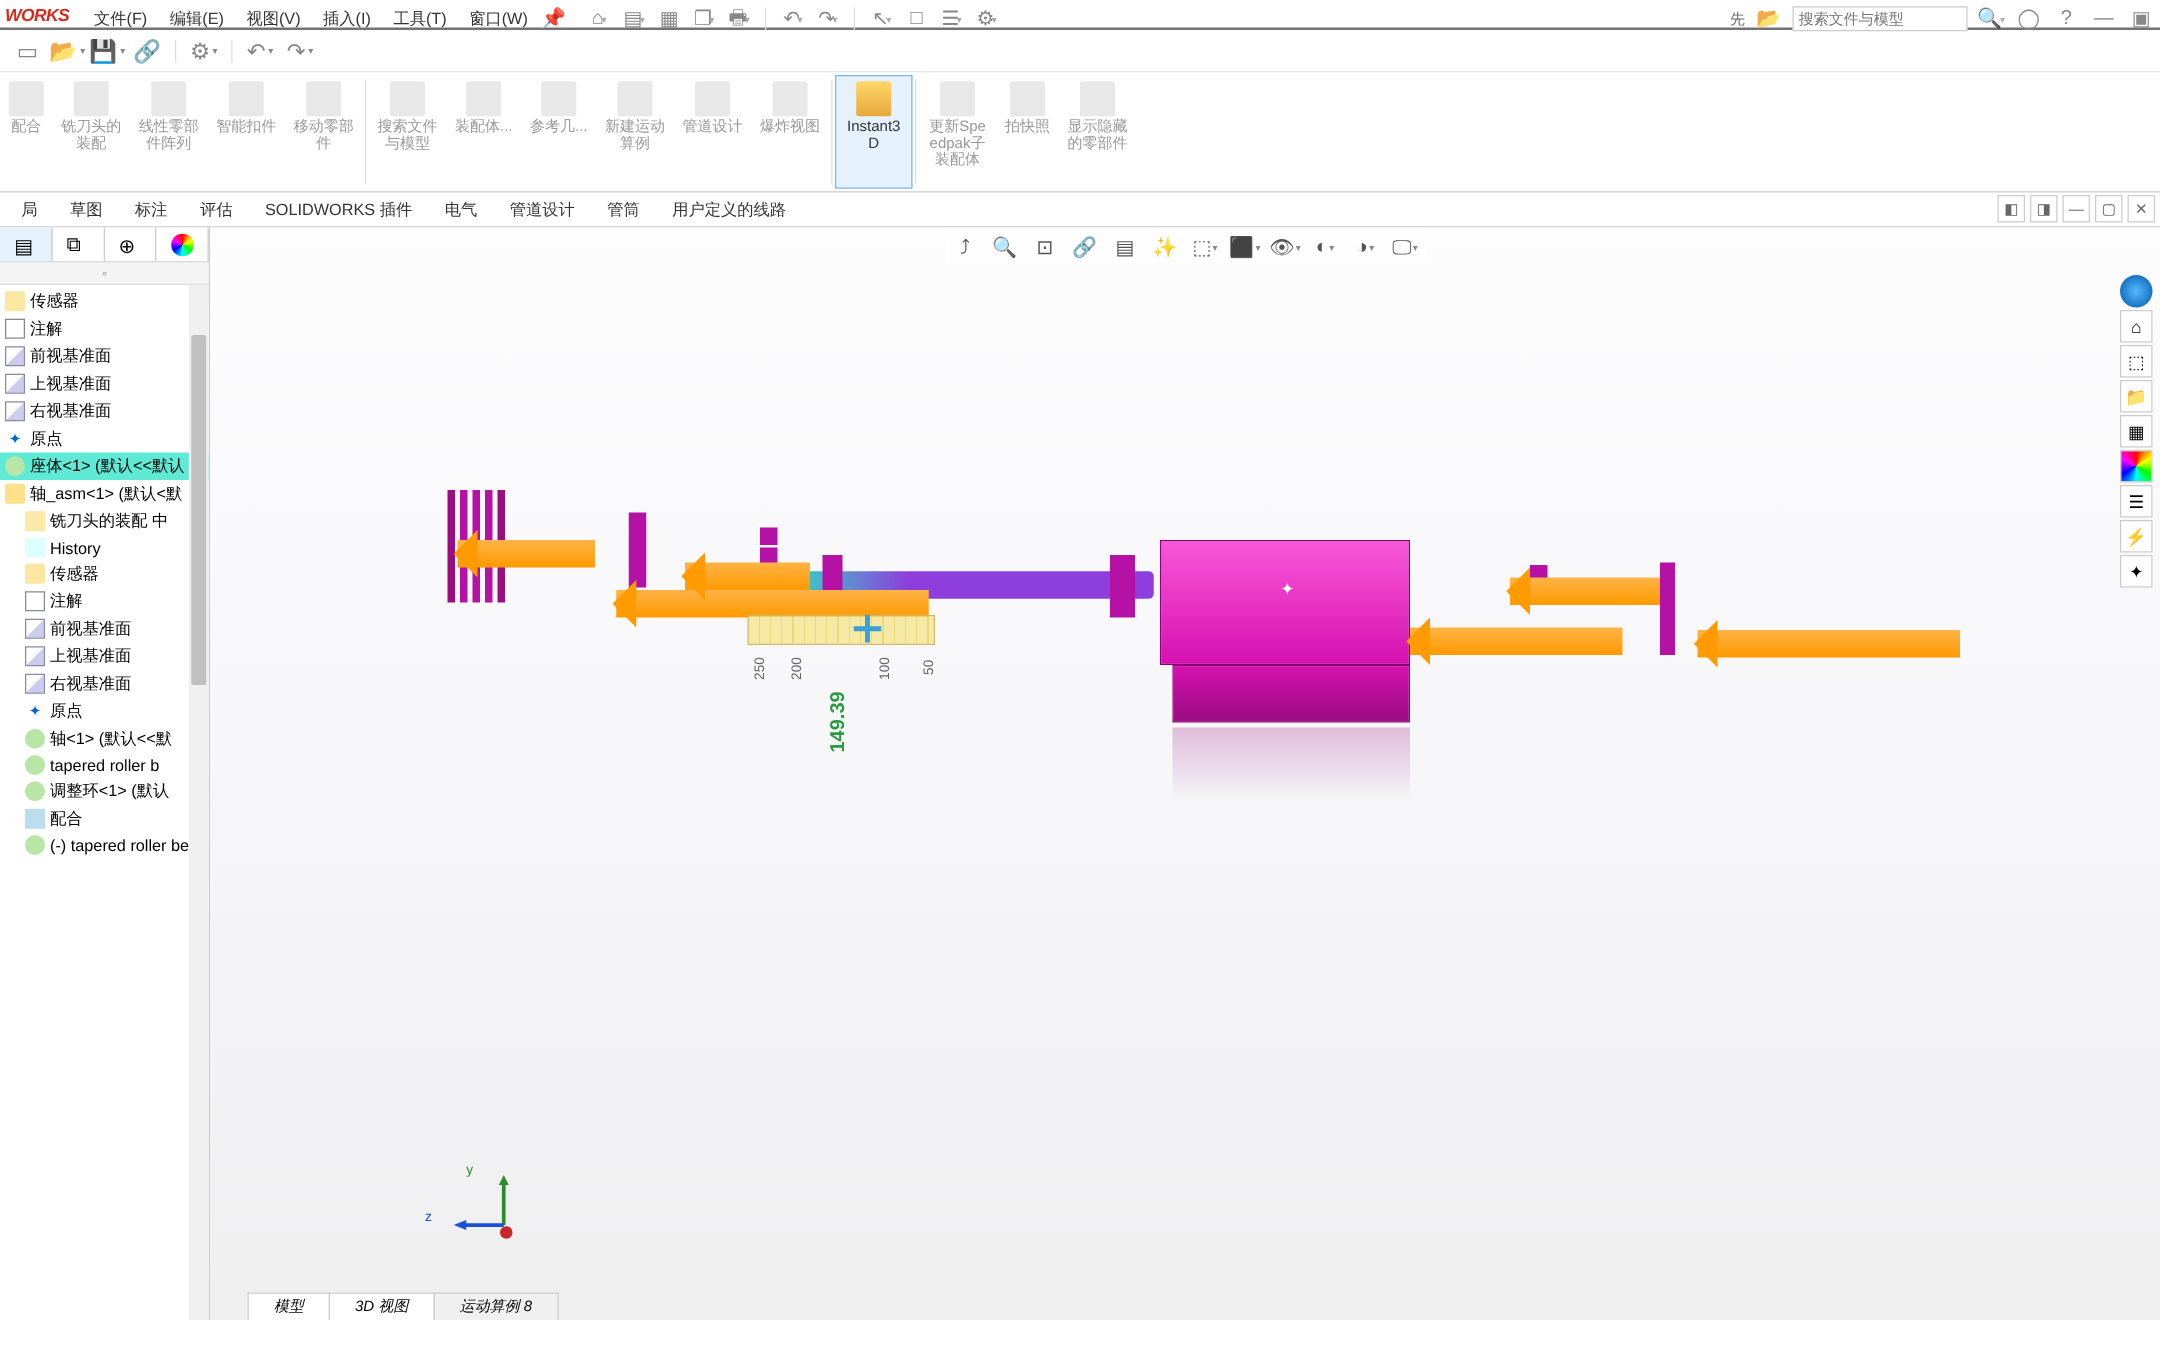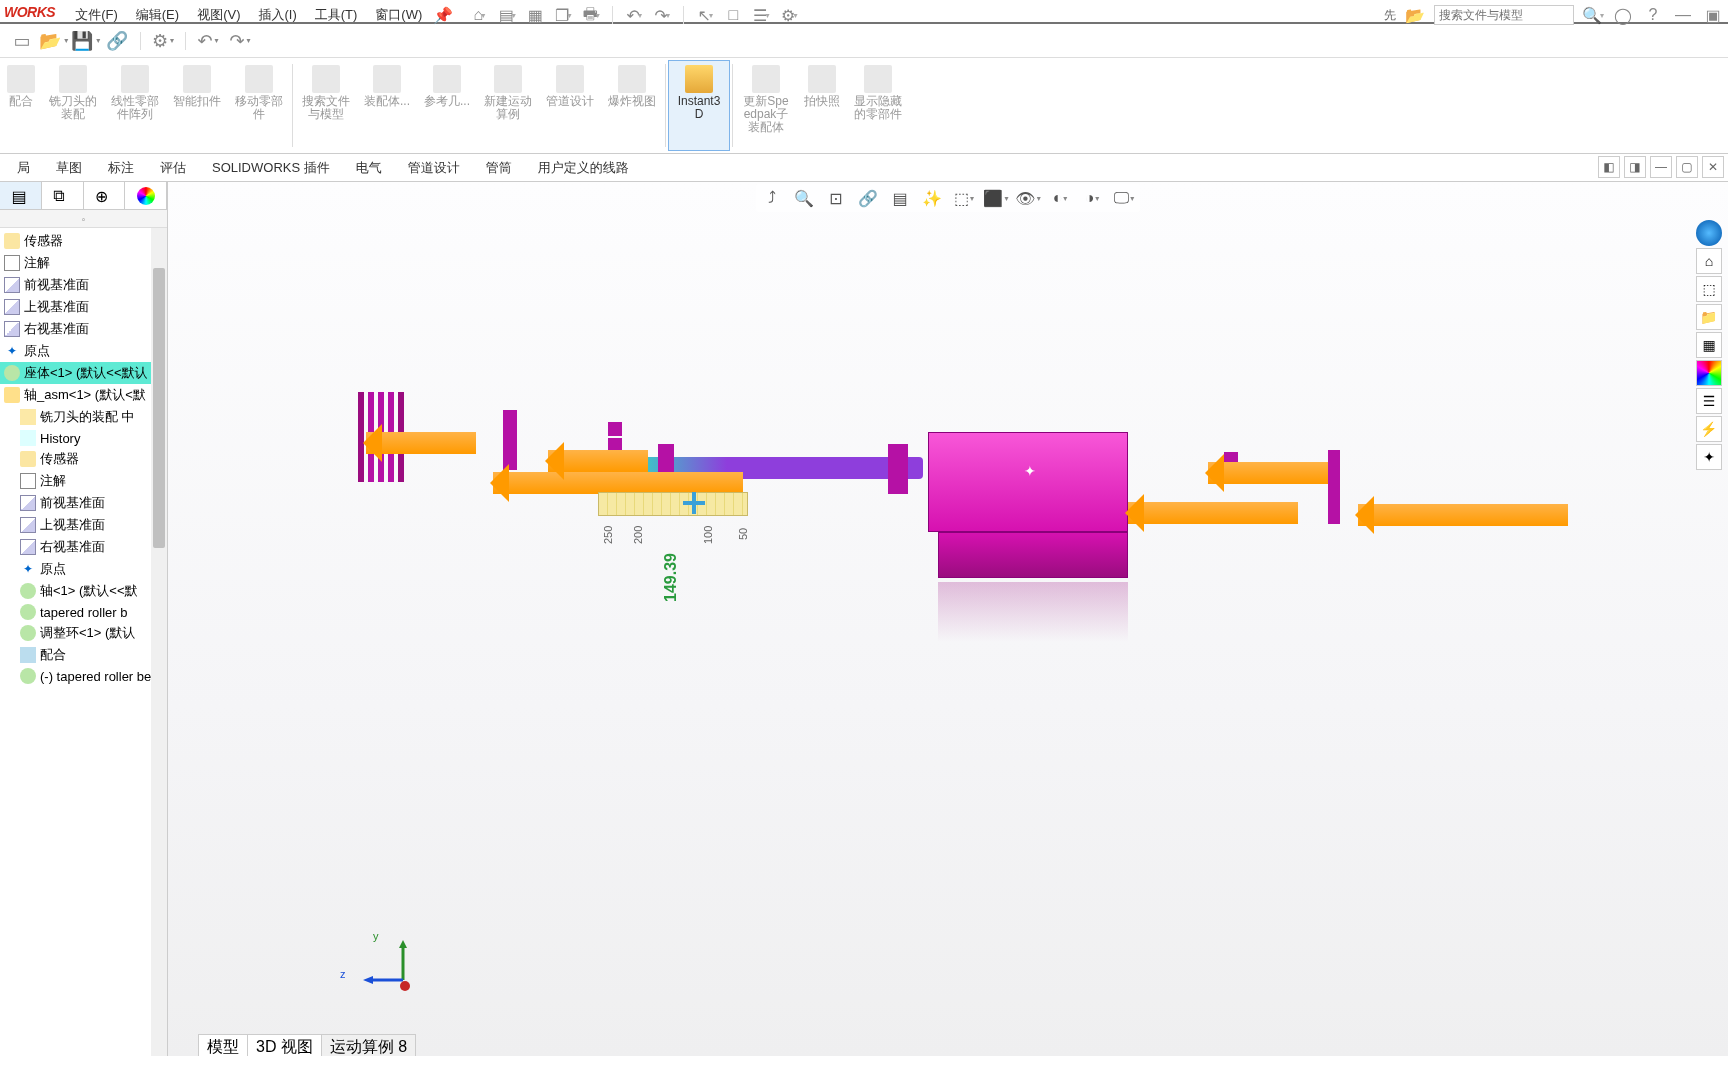--- a/index.html
+++ b/index.html
@@ -59,21 +59,21 @@
 .vp-toolbar { position:absolute; top:2px; left:50%; transform:translateX(-50%); display:flex; gap:4px; background:rgba(255,255,255,0.6); padding:2px; border-radius:3px; }
 .vpb { width:28px; height:24px; display:flex; align-items:center; justify-content:center; font-size:16px; color:#555; cursor:pointer; }
 .vpb.dd::after { content:'▾'; font-size:8px; margin-left:1px; color:#888; }
 
 .right-toolbar { position:absolute; top:220px; right:4px; width:28px; display:flex; flex-direction:column; gap:2px; }
 .rtb { width:26px; height:26px; border:1px solid #ccc; background:#fff; display:flex; align-items:center; justify-content:center; font-size:14px; cursor:pointer; }
 .rtb.c1 { background:radial-gradient(#5bf,#05a); border-radius:50%; border:none; }
 
 .triad { position:absolute; left:195px; bottom:60px; width:60px; height:60px; }
 .status-tabs { position:absolute; left:30px; bottom:0; height:22px; display:flex; }
-.stab { padding:2px 8px; font-size:16px; border:1px solid #ccc; border-bottom:none; background:#f0f0f0; cursor:pointer; margin-right:-1px; }
+.stab { padding:2px 20px; font-size:12px; border:1px solid #ccc; border-bottom:none; background:#f0f0f0; cursor:pointer; margin-right:-1px;font-style:italic; }
 .stab.off { background:#fff; }
 .arrow { position:absolute; height:22px; background:linear-gradient(to bottom,#ffb347,#ff9a00); }
 .arrow::before { content:''; position:absolute; left:-22px; top:-8px; border:19px solid transparent; border-right-color:#ff9a00; }
 .box3d { position:absolute; background:linear-gradient(to bottom,#f857d8,#d611b0); border:1px solid #8a0179; }
 .rib3d { position:absolute; background:#b511a5; }
 .ruler { position:absolute; background:repeating-linear-gradient(to right,#f6e9a3 0 8px,#e8d97a 8px 9px); height:24px; border:1px solid #c9b968; }
 .dim-val { position:absolute; color:#2a9b3e; font-weight:bold; font-size:16px; transform:rotate(-90deg); transform-origin:left top; }
 .tick-lbl { position:absolute; font-size:11px; color:#666; transform:rotate(-90deg); transform-origin:left top; }
 .small-bracket { position:absolute; width:14px; background:#b511a5; }
 .move-handle { position:absolute; width:22px; height:22px; }

